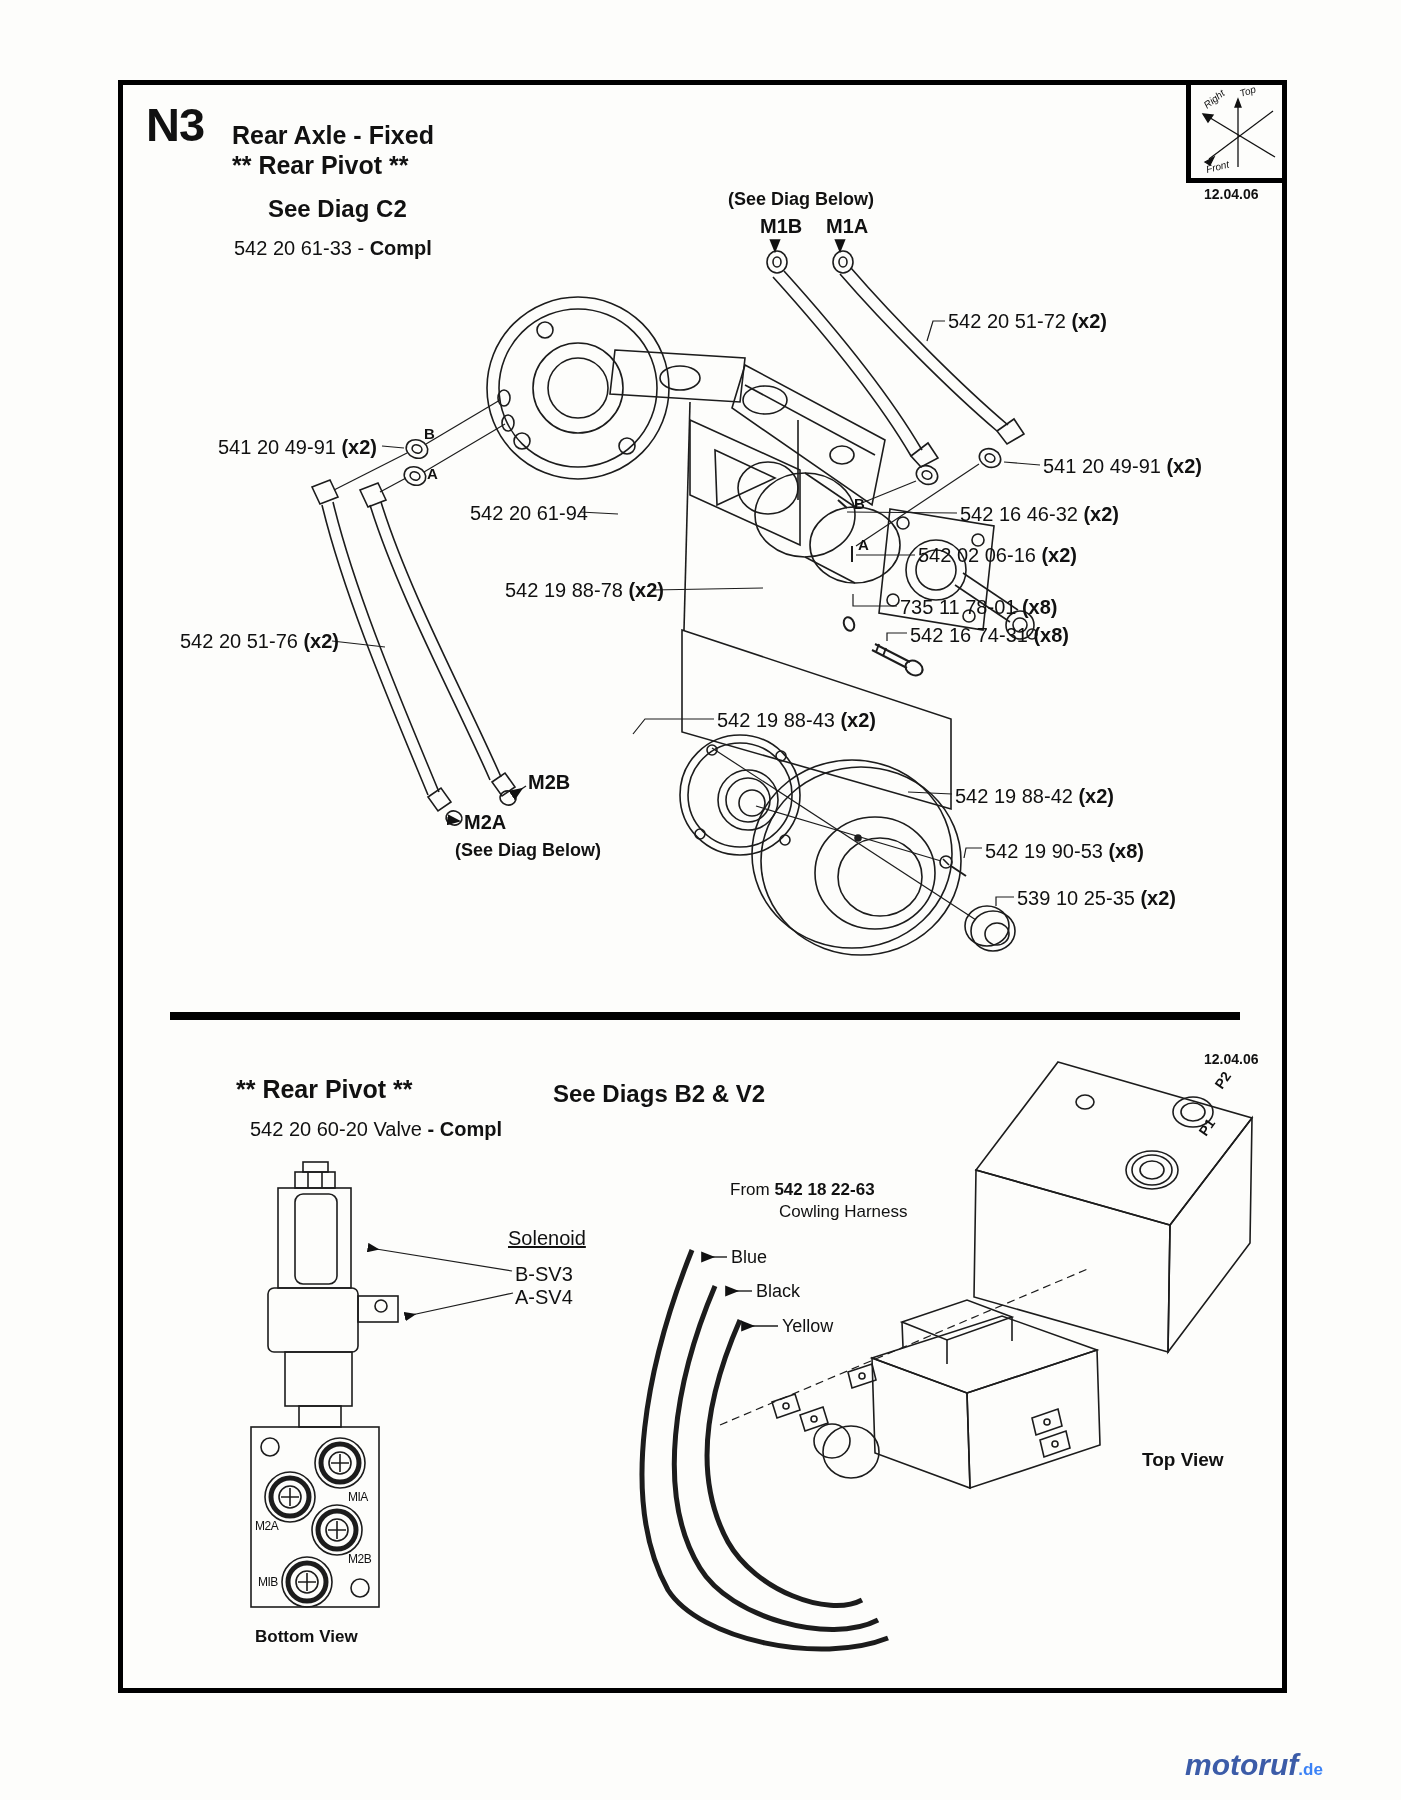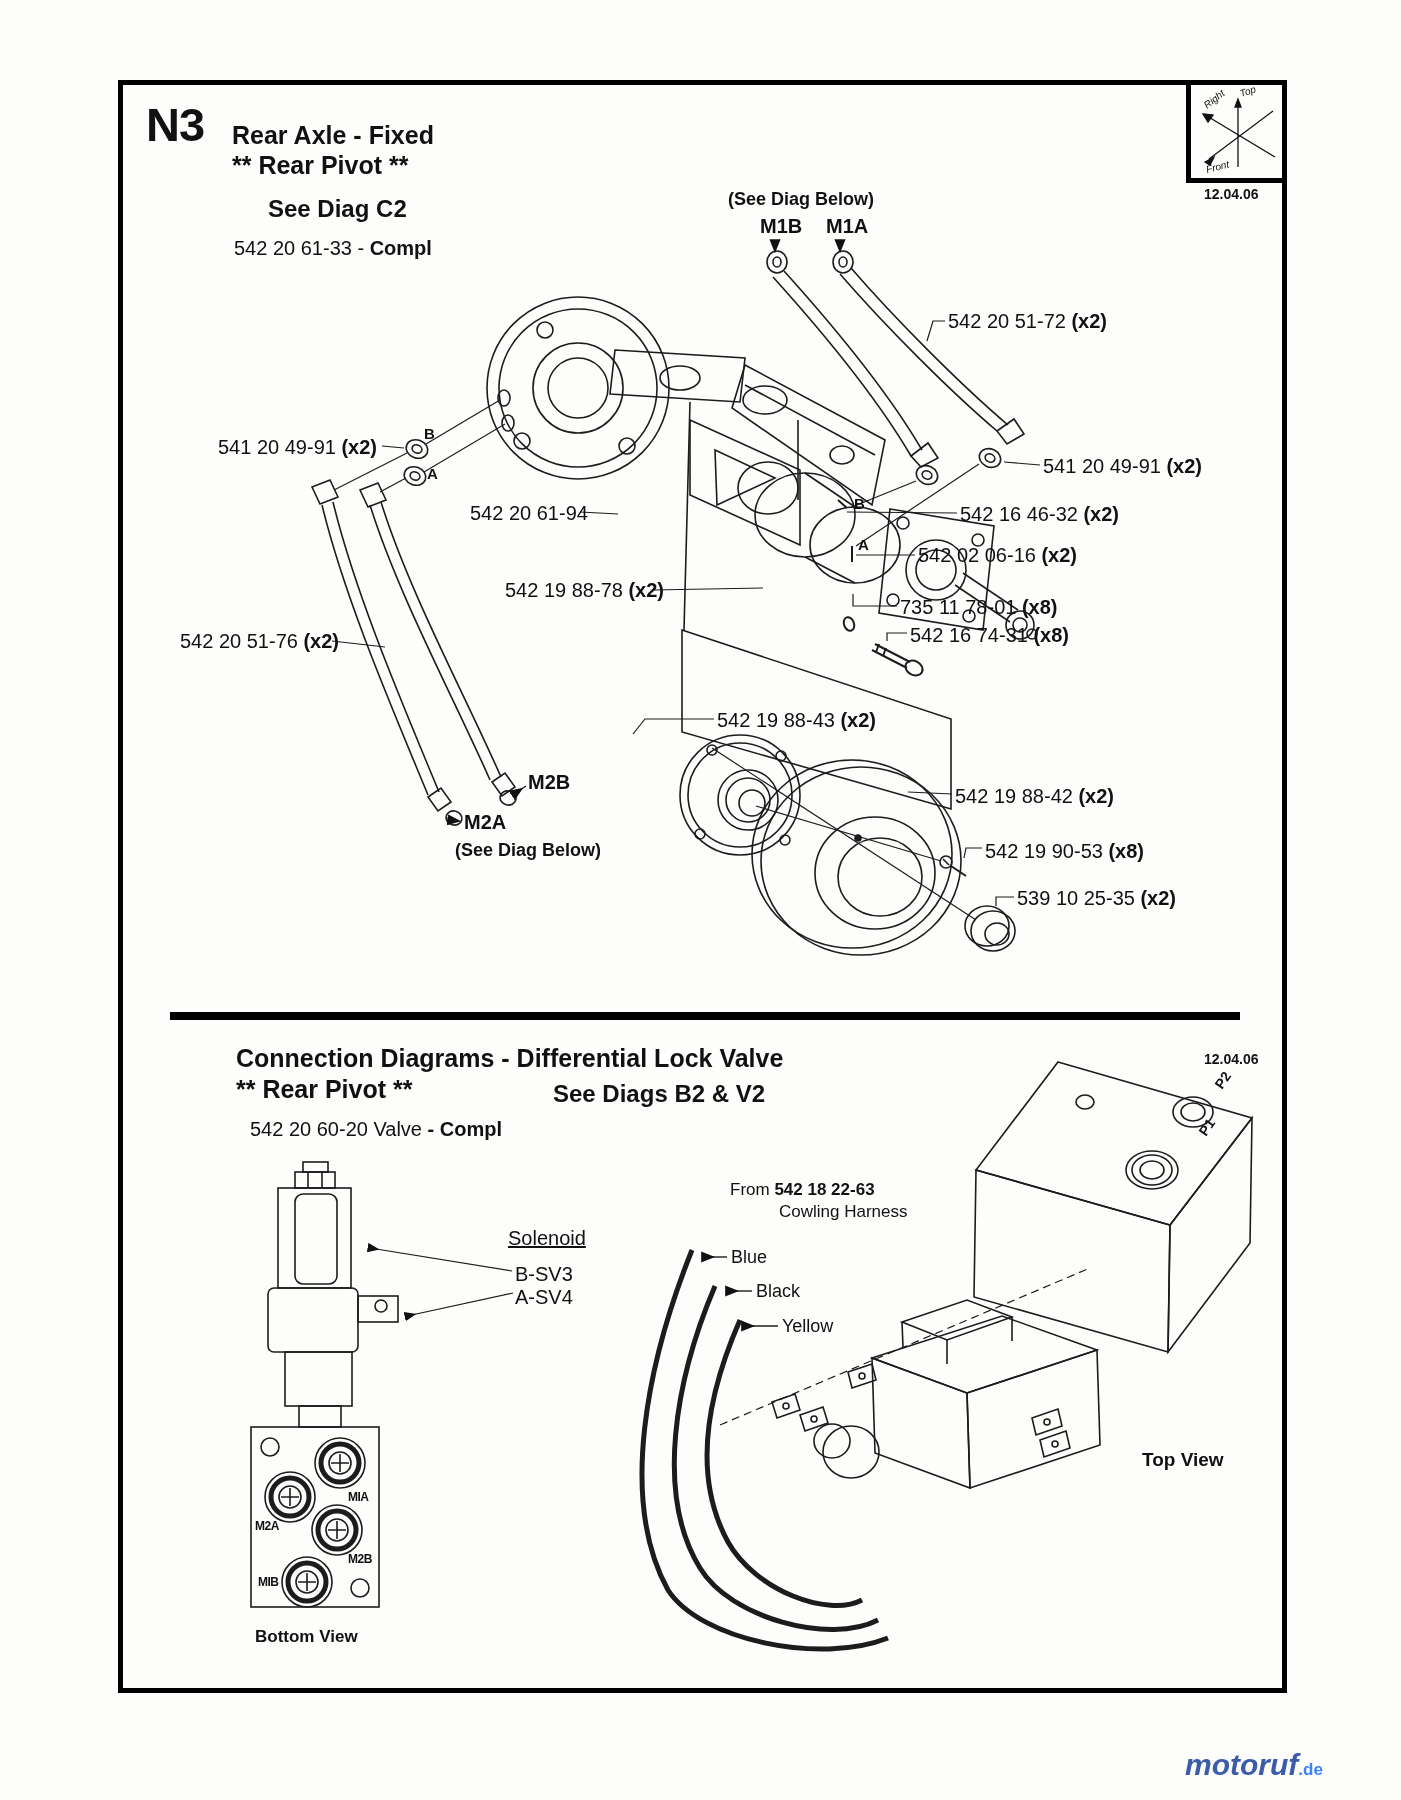--- a/index.html
+++ b/index.html
@@ -15,21 +15,21 @@
   .h-title{font-size:25px;font-weight:bold;}
   .h-see{font-size:24px;font-weight:bold;}
   .h-part{font-size:20px;}
   .h-part .b{font-weight:bold;}
   .date{font-size:14px;font-weight:bold;}
   .plabel{position:absolute;font-size:20px;white-space:nowrap;line-height:1;}
   .plabel .b{font-weight:bold;}
   .mlabel{position:absolute;font-size:20px;font-weight:bold;line-height:1;white-space:nowrap;}
   .letter{position:absolute;font-size:15px;font-weight:bold;line-height:1;}
   .seebelow{position:absolute;font-size:18px;font-weight:bold;line-height:1;white-space:nowrap;}
-  .smlabel{position:absolute;font-size:12px;font-weight:bold;line-height:1;white-space:nowrap;letter-spacing:-0.5px;}
+  .smlabel{position:absolute;font-size:12px;font-weight:normal;line-height:1;white-space:nowrap;letter-spacing:-0.5px;}
   .viewlabel{position:absolute;font-weight:bold;line-height:1;white-space:nowrap;}
   .wirelabel{position:absolute;font-size:18px;line-height:1;white-space:nowrap;}
   .plain{position:absolute;line-height:1.2;white-space:nowrap;}
   .underline{text-decoration:underline;}
   #logo{position:absolute;left:1185px;top:1748px;}
   #logo .brand{font-size:30px;font-weight:bold;font-style:italic;color:#3c5ca8;letter-spacing:0px;}
   #logo .tld{font-size:17px;font-weight:bold;color:#3b82f6;}
   svg{position:absolute;left:0;top:0;}
   svg text{font-family:"Liberation Sans",sans-serif;}
 </style>
@@ -345,21 +345,20 @@
   <div class="letter" style="left:427px;top:466px;">A</div>
   <div class="letter" style="left:854px;top:496px;">B</div>
   <div class="letter" style="left:858px;top:537px;">A</div>
 
   <div class="mlabel" style="left:528px;top:772px;">M2B</div>
   <div class="mlabel" style="left:464px;top:812px;">M2A</div>
   <div class="seebelow" style="left:455px;top:841px;">(See Diag Below)</div>
 
   <div class="divider"></div>
 
-  <div class="abs h-title" style="left:236px;top:1045px;">Connection Diagrams - Differential Lock Valve</div>
   <div class="abs h-title" style="left:236px;top:1076px;">** Rear Pivot **</div>
   <div class="abs h-see" style="left:553px;top:1081px;">See Diags B2 &amp;  V2</div>
   <div class="abs date" style="left:1204px;top:1052px;">12.04.06</div>
 
   <div class="abs h-part" style="left:250px;top:1119px;">
     <span>542 20 60-20 Valve </span><span class="b">- Compl</span>
   </div>
 
   <div class="plain underline" style="left:508px;top:1226px;font-size:20px;">Solenoid</div>
   <div class="plain" style="left:515px;top:1262px;font-size:20px;">B-SV3</div>

